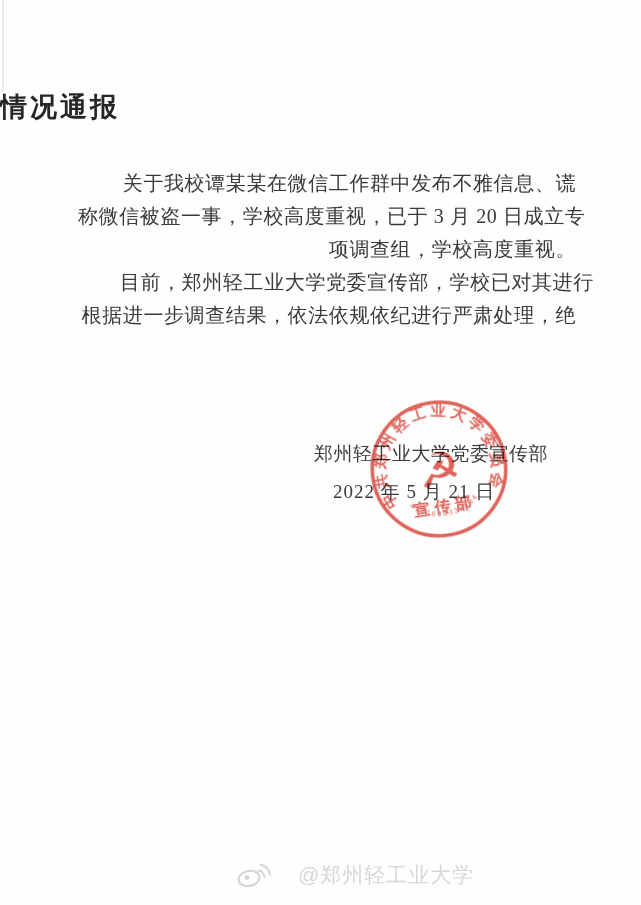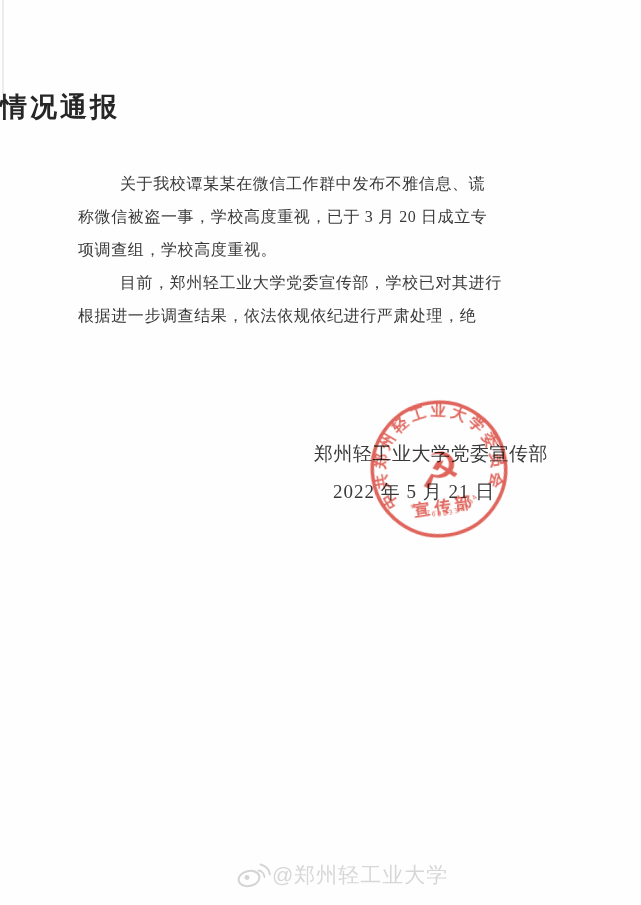--- a/index.html
+++ b/index.html
@@ -21,22 +21,23 @@
   }
   .title {
     position: absolute; top: 89px; left: 0; right: 0;
     text-align: left;
     font-size: 27px; font-weight: 700;
     letter-spacing: 3px;
     color: #262626;
   }
   .body-text {
     position: absolute; left: 78px; top: 167px; width: 498px;
-    font-size: 16px; color: #3a3a3a;
+    font-size: 20px; color: #3a3a3a;
     letter-spacing: 0.6px;
+    text-align: right;
   }
   .body-text .line {
     height: 33px; line-height: 33px;
     white-space: nowrap;
   }
   .body-text .line.indent { padding-left: 42px; }
   .sig-block {
     position: absolute; top: 441px; left: 299px; width: 230px;
     text-align: center; color: #3a3a3a;
   }
@@ -51,21 +52,21 @@
     width: 168px; height: 168px;
     transform: rotate(-9deg);
     mix-blend-mode: multiply;
     opacity: 0.88;
     filter: blur(0.4px);
     pointer-events: none;
   }
   .seal svg { width: 100%; height: 100%; }
   .watermark {
     position: absolute; left: 236px; top: 860px;
-    display: flex; align-items: center; gap: 0;
+    display: flex; align-items: center; gap: 26px;
     color: #d7d7d7;
   }
   .watermark .handle {
     font-size: 21px; letter-spacing: 1px;
     font-family: "Liberation Sans", "DejaVu Sans", sans-serif;
   }
   .weibo-icon { width: 36px; height: 29px; }
 </style>
 </head>
 <body>

